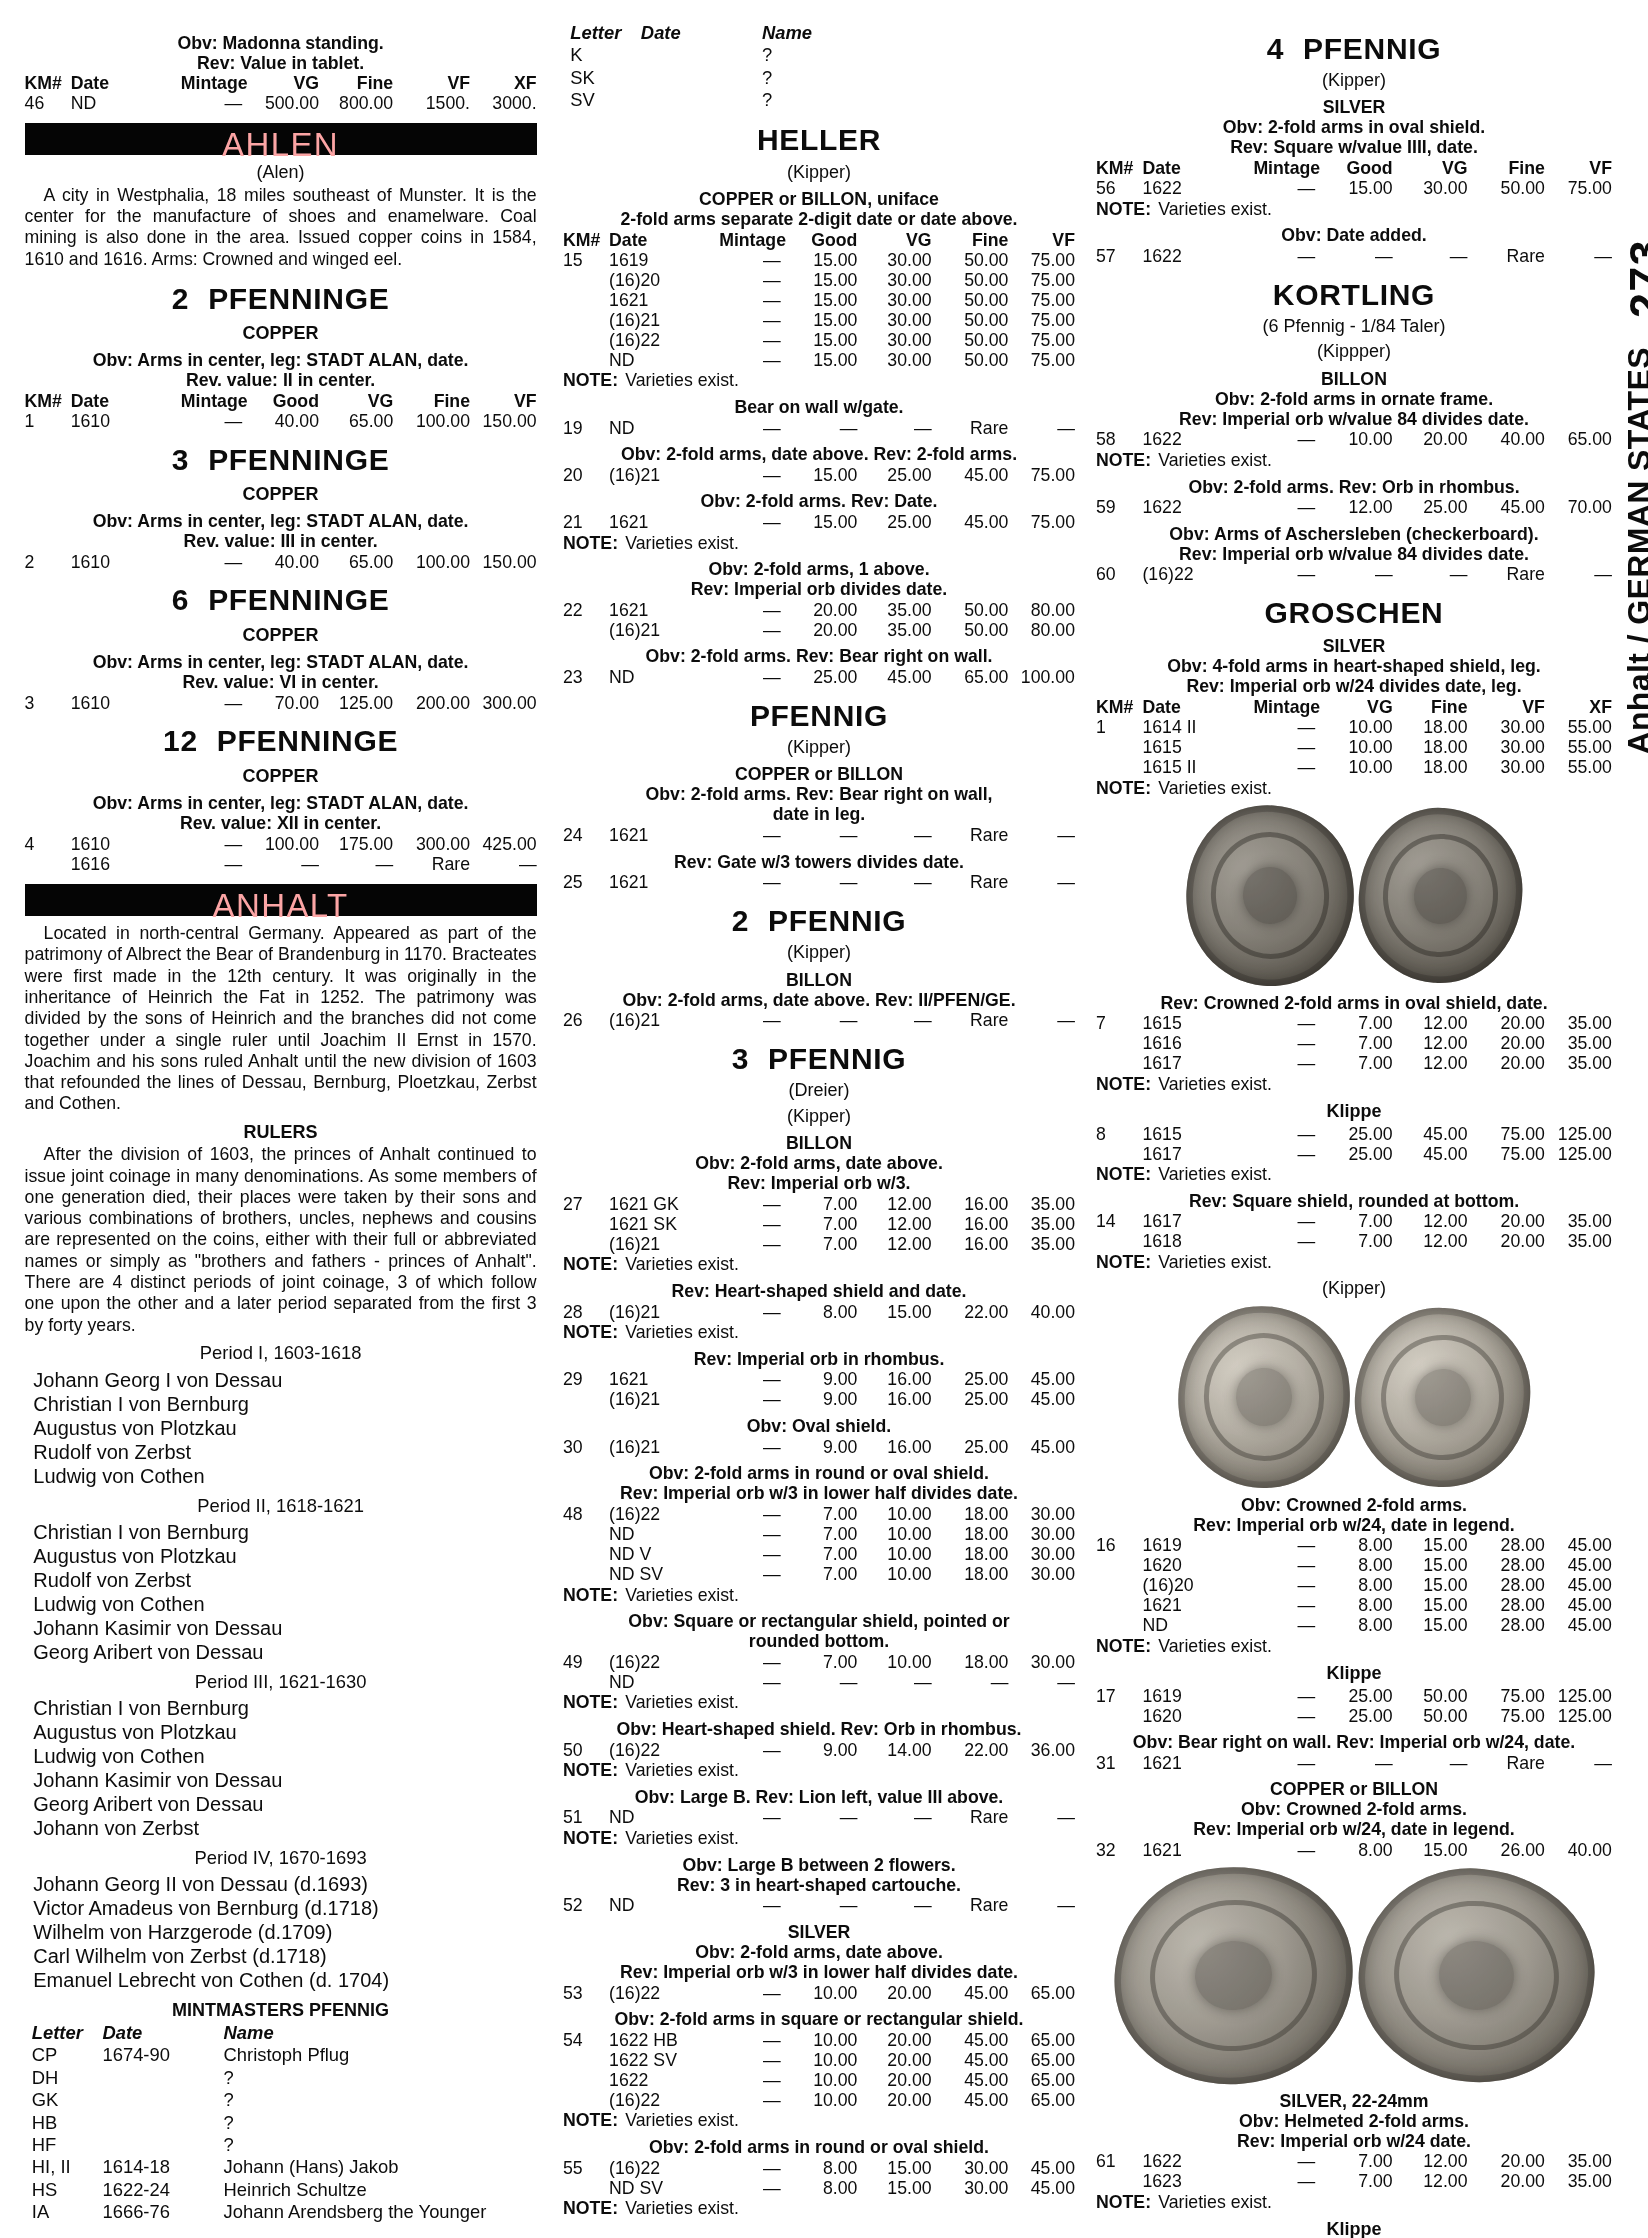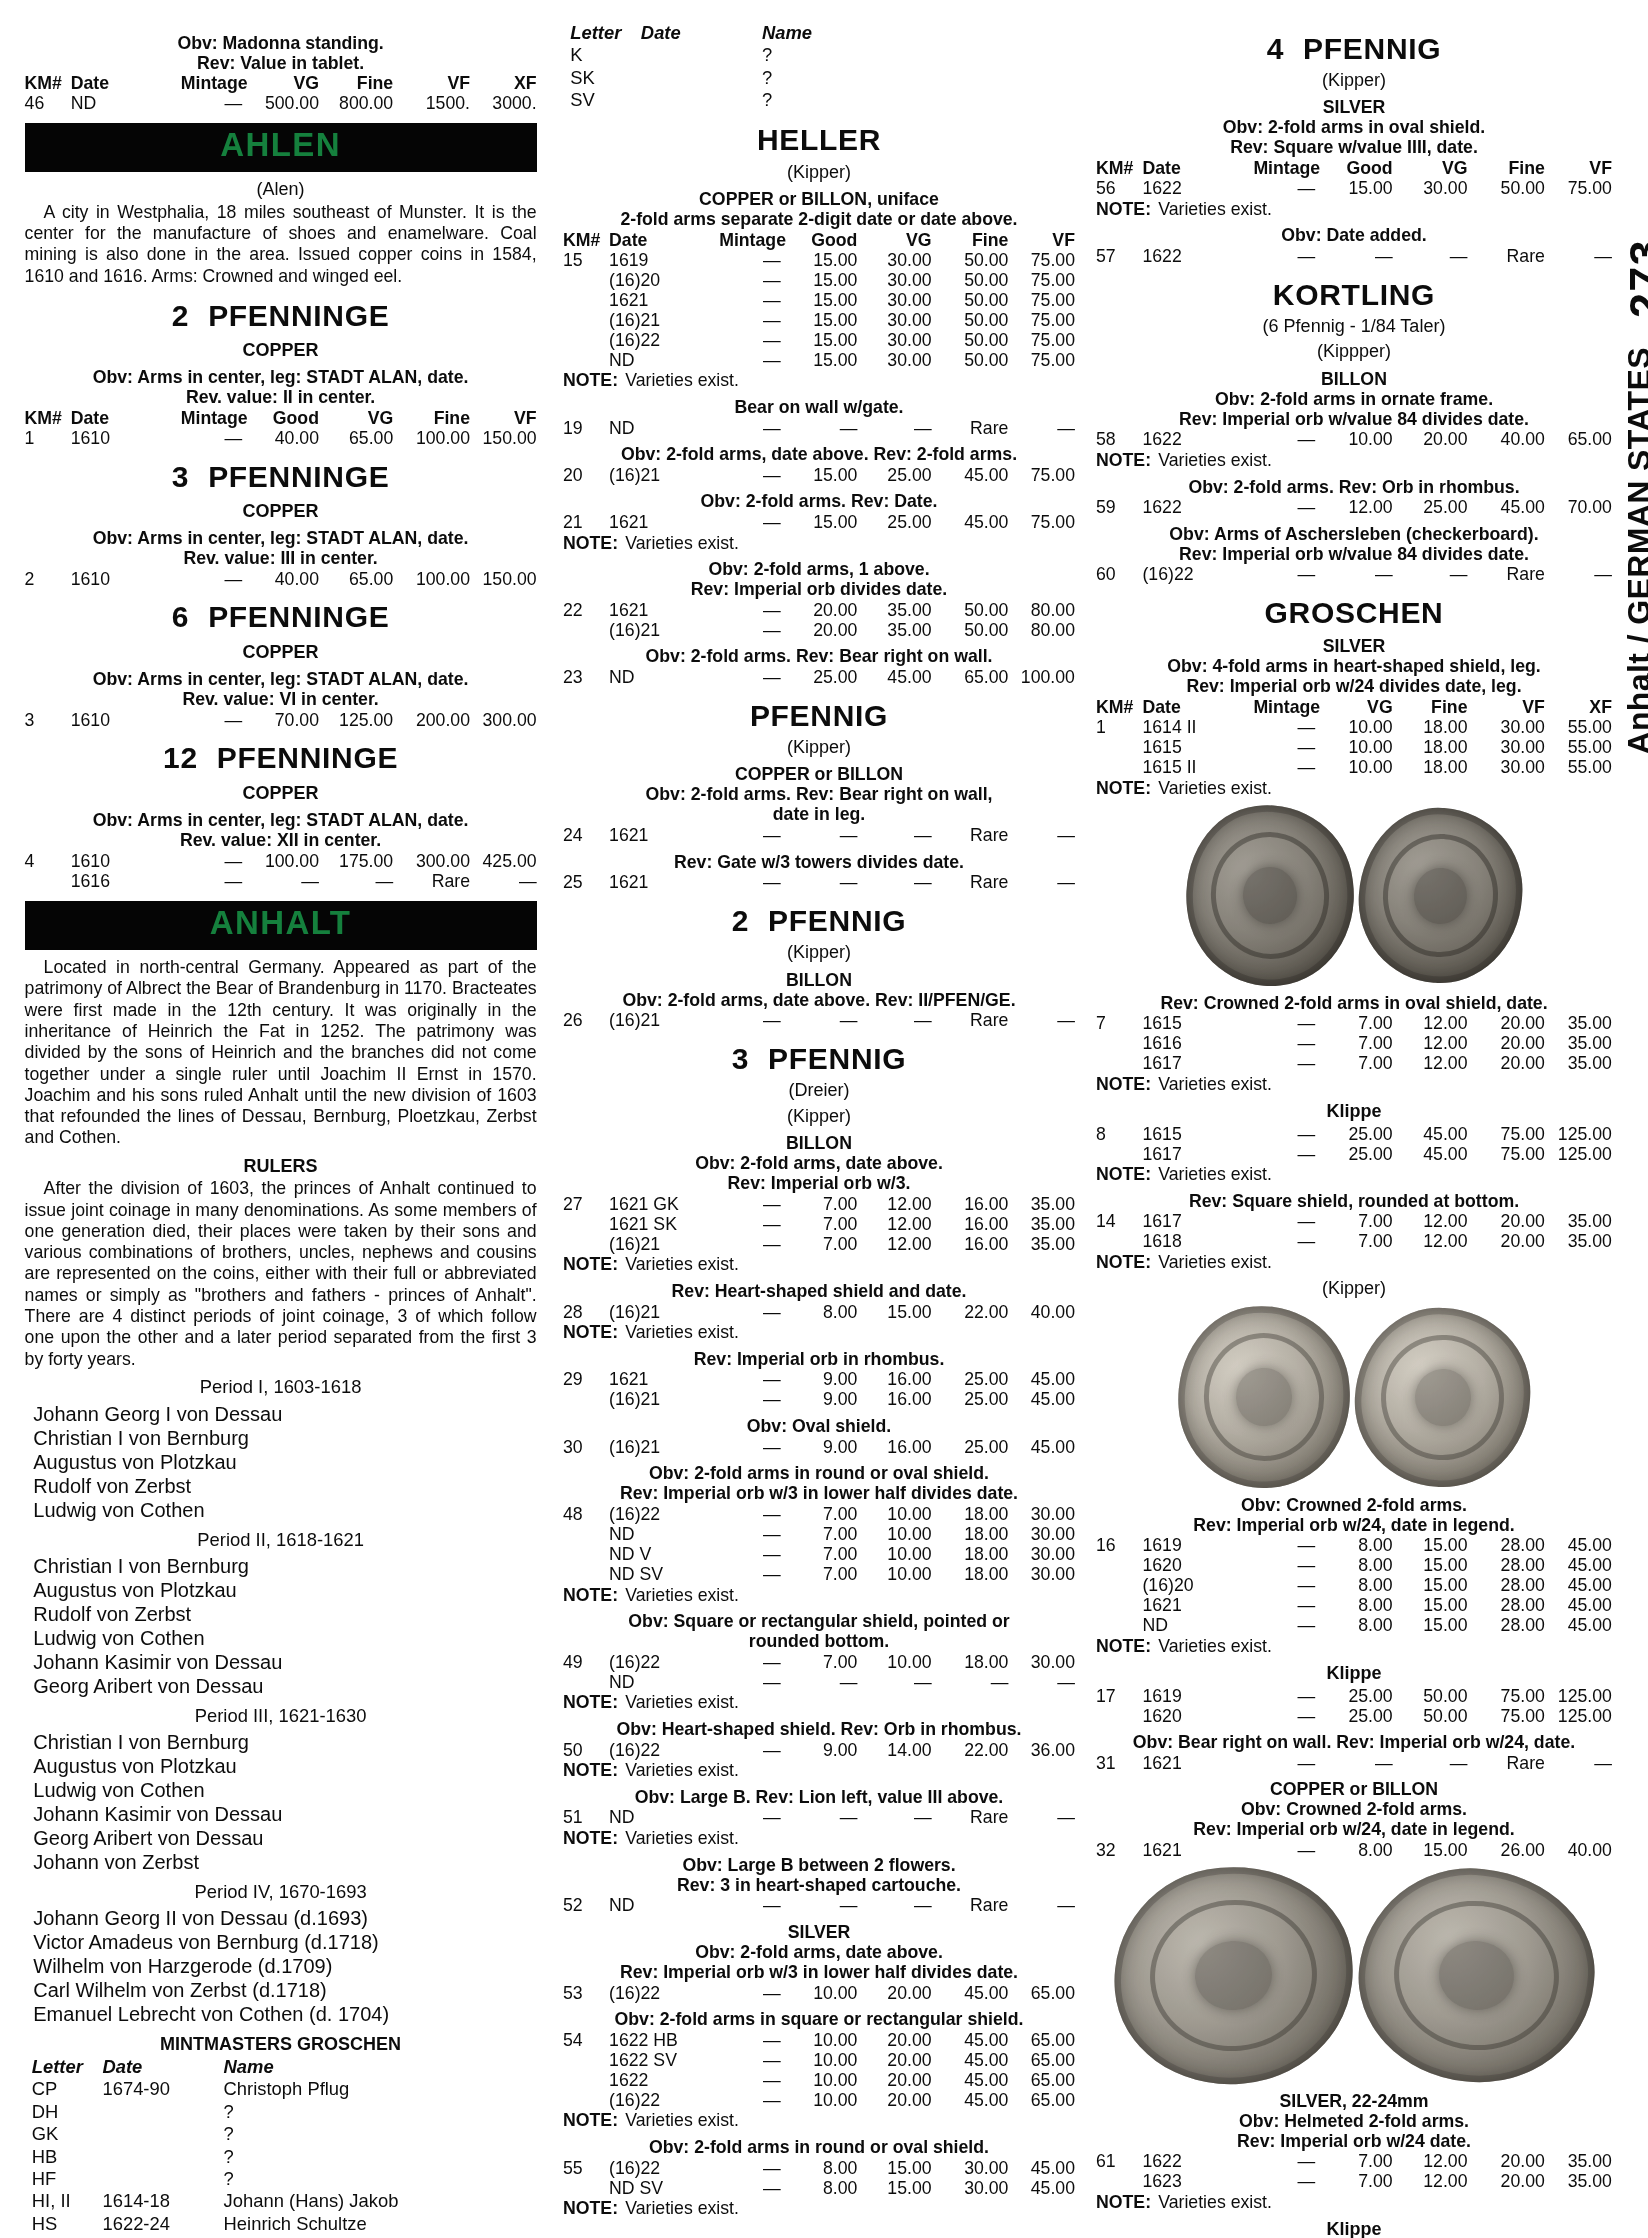--- a/index.html
+++ b/index.html
@@ -23,22 +23,22 @@
 
   .desc{margin:6.5px 0 0.7px;}
   .dline{font-weight:700;font-size:17.7px;line-height:20px;text-align:center;}
   .note{font-size:17.7px;line-height:20px;margin:0.7px 0 5.8px;}
   .note b{font-weight:700;}
   .note span{margin-left:7.2px;}
   .head{font-size:30px;font-weight:700;text-align:center;margin:11.6px 0 1.4px;
         word-spacing:10px;letter-spacing:0.7px;}
   .sub{font-size:18px;font-weight:700;text-align:center;margin:7.2px 0 1.4px;}
   .cen{font-size:18px;text-align:center;margin:4.3px 0 1.4px;}
-  .bar{background:#050505;color:#15803d;font-size:33px;font-weight:700;text-align:center;
-       line-height:43px;height:49px;margin:10px 0 7.2px;letter-spacing:1.4px;}
+  .bar{background:#050505;color:#fca5a5;font-size:33px;font-weight:400;text-align:center;
+       line-height:43px;height:32px;margin:10px 0 7.2px;letter-spacing:1.4px;}
   .para{font-size:17.7px;line-height:21.3px;text-align:justify;text-indent:19px;margin:1.4px 0 2.9px;}
   .per{font-size:18.4px;text-align:center;margin:6.5px 0 3.6px;}
   .rline{font-size:20px;line-height:24px;padding-left:8.7px;}
   .m3{display:flex;font-size:18.4px;line-height:22.4px;padding-left:7.2px;}
   .m3h{font-weight:700;font-style:italic;}
   .m0{width:14%;}
   .m1{width:24%;}
   .m2{flex:1;}
 
   .coins{display:flex;justify-content:center;align-items:center;gap:5.8px;margin:7.2px 0 4.3px;}
@@ -192,21 +192,21 @@
       <div class="rline">Ludwig von Cothen</div>
       <div class="rline">Johann Kasimir von Dessau</div>
       <div class="rline">Georg Aribert von Dessau</div>
       <div class="rline">Johann von Zerbst</div>
       <div class="per">Period IV, 1670-1693</div>
       <div class="rline">Johann Georg II von Dessau (d.1693)</div>
       <div class="rline">Victor Amadeus von Bernburg (d.1718)</div>
       <div class="rline">Wilhelm von Harzgerode (d.1709)</div>
       <div class="rline">Carl Wilhelm von Zerbst (d.1718)</div>
       <div class="rline">Emanuel Lebrecht von Cothen (d. 1704)</div>
-      <div class="sub">MINTMASTERS GROSCHEN</div>
+      <div class="sub">MINTMASTERS PFENNIG</div>
       <div class="m3 m3h">
         <div class="mc m0">Letter</div>
         <div class="mc m1">Date</div>
         <div class="mc m2">Name</div>
       </div>
       <div class="m3">
         <div class="mc m0">CP</div>
         <div class="mc m1">1674-90</div>
         <div class="mc m2">Christoph Pflug</div>
       </div>

